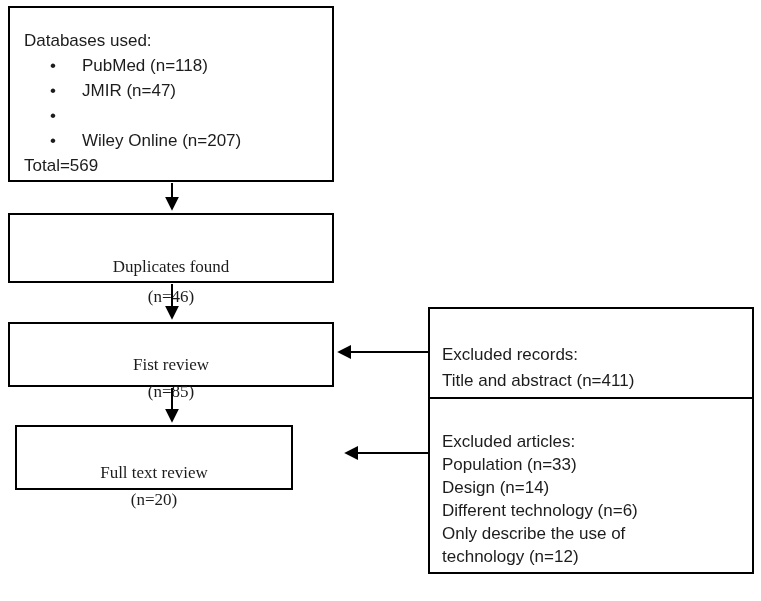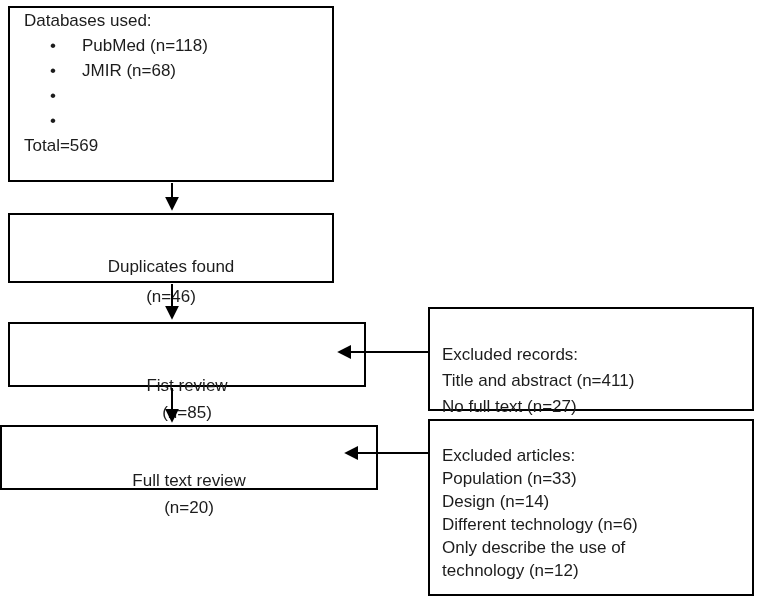--- a/index.html
+++ b/index.html
@@ -18,35 +18,35 @@
     font-size: 17px;
     color: var(--text-color);
     overflow: hidden;
   }
   .box {
     position: absolute;
     border: 2px solid var(--border-color);
     background: var(--bg-color);
   }
   
-  .box-databases { left: 8px; top: 6px; width: 326px; height: 176px; padding: 0 14px; }
+  .box-databases { left: 8px; top: 6px; width: 326px; height: 176px; padding: 20px 14px; }
   .db-title { line-height: 25px; }
   .db-item { display: flex; line-height: 25px; }
   .db-item .bullet { margin-left: 22px; width: 14px; text-align: center; }
   .db-item .txt { margin-left: 22px; }
   .db-total { line-height: 25px; }
   
-  .box-center { text-align: center; white-space: pre-line; }
+  .box-center { text-align: center; white-space: pre-line; font-family: Liberation Serif, serif; }
   .box-duplicates { left: 8px; top: 213px; width: 326px; height: 70px; padding-top: 7px; line-height: 30px; }
-  .box-first-review { left: 8px; top: 322px; width: 358px; height: 65px; padding-top: 21px; line-height: 27px; }
-  .box-full-text { left: 0; top: 425px; width: 378px; height: 65px; padding-top: 13px; line-height: 27px; }
+  .box-first-review { left: 8px; top: 322px; width: 326px; height: 65px; padding-top: 0; line-height: 27px; }
+  .box-full-text { left: 15px; top: 425px; width: 278px; height: 65px; padding-top: 5px; line-height: 27px; }
   
   .box-left-align { text-align: left; white-space: pre-line; }
   .box-excluded-records { left: 428px; top: 307px; width: 326px; height: 104px; padding: 7px 12px; line-height: 26px; }
-  .box-excluded-articles { left: 428px; top: 419px; width: 326px; height: 177px; padding: 0 12px; line-height: 23px; }
+  .box-excluded-articles { left: 428px; top: 397px; width: 326px; height: 177px; padding: 8px 12px; line-height: 23px; }
   .arrows {
     position: absolute;
     left: 0; top: 0;
     width: 761px; height: 601px;
     pointer-events: none;
   }
   .arrows line { stroke: var(--border-color); stroke-width: 2; }
   .arrows polygon, .arrows marker path { fill: var(--border-color); }
 </style>
 </head>
@@ -55,27 +55,28 @@
 <div class="canvas">
 
   <div class="box box-databases">
     <div class="db-title">Databases used:</div>
     <div class="db-item">
       <span class="bullet">•</span>
       <span class="txt">PubMed (n=118)</span>
     </div>
     <div class="db-item">
       <span class="bullet">•</span>
-      <span class="txt">JMIR (n=68)</span>
+      <span class="txt">JMIR (n=47)</span>
     </div>
     <div class="db-item">
       <span class="bullet">•</span>
     </div>
     <div class="db-item">
       <span class="bullet">•</span>
+      <span class="txt">Wiley Online (n=207)</span>
     </div>
     <div class="db-total">Total=569</div>
   </div>
 
   <div class="box box-center box-duplicates">
     <div>Duplicates found
 (n=46)</div>
   </div>
 
   <div class="box box-center box-first-review">

